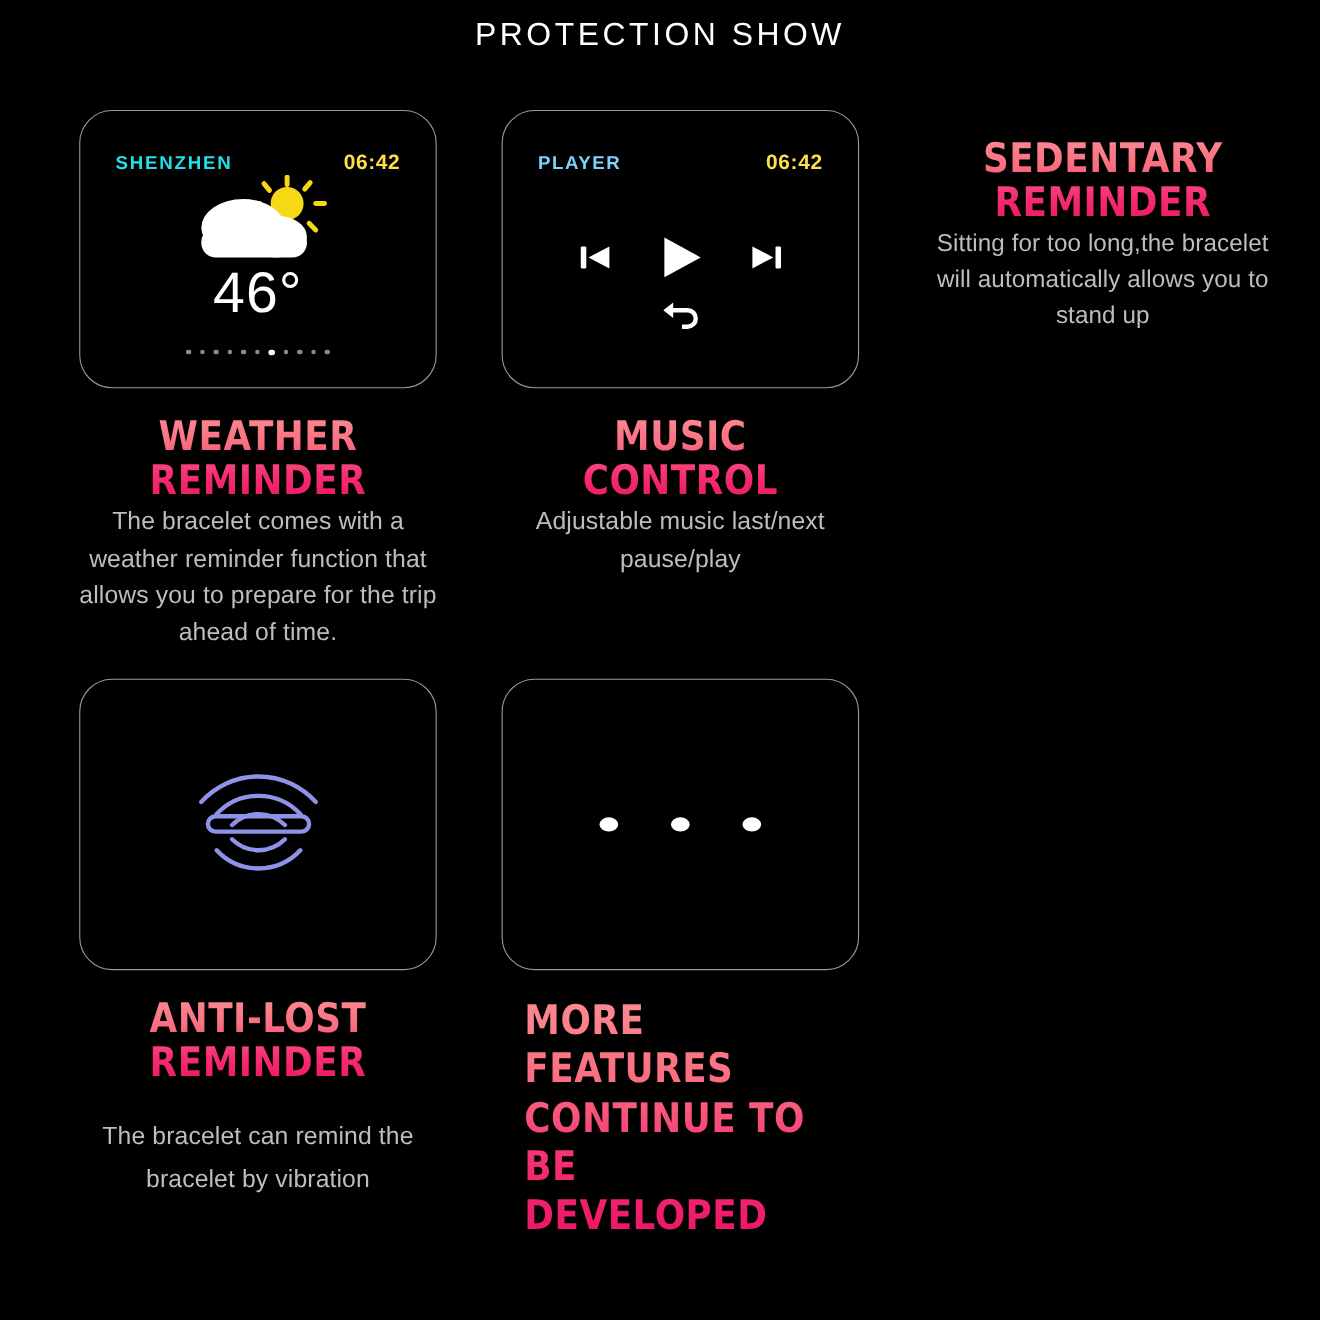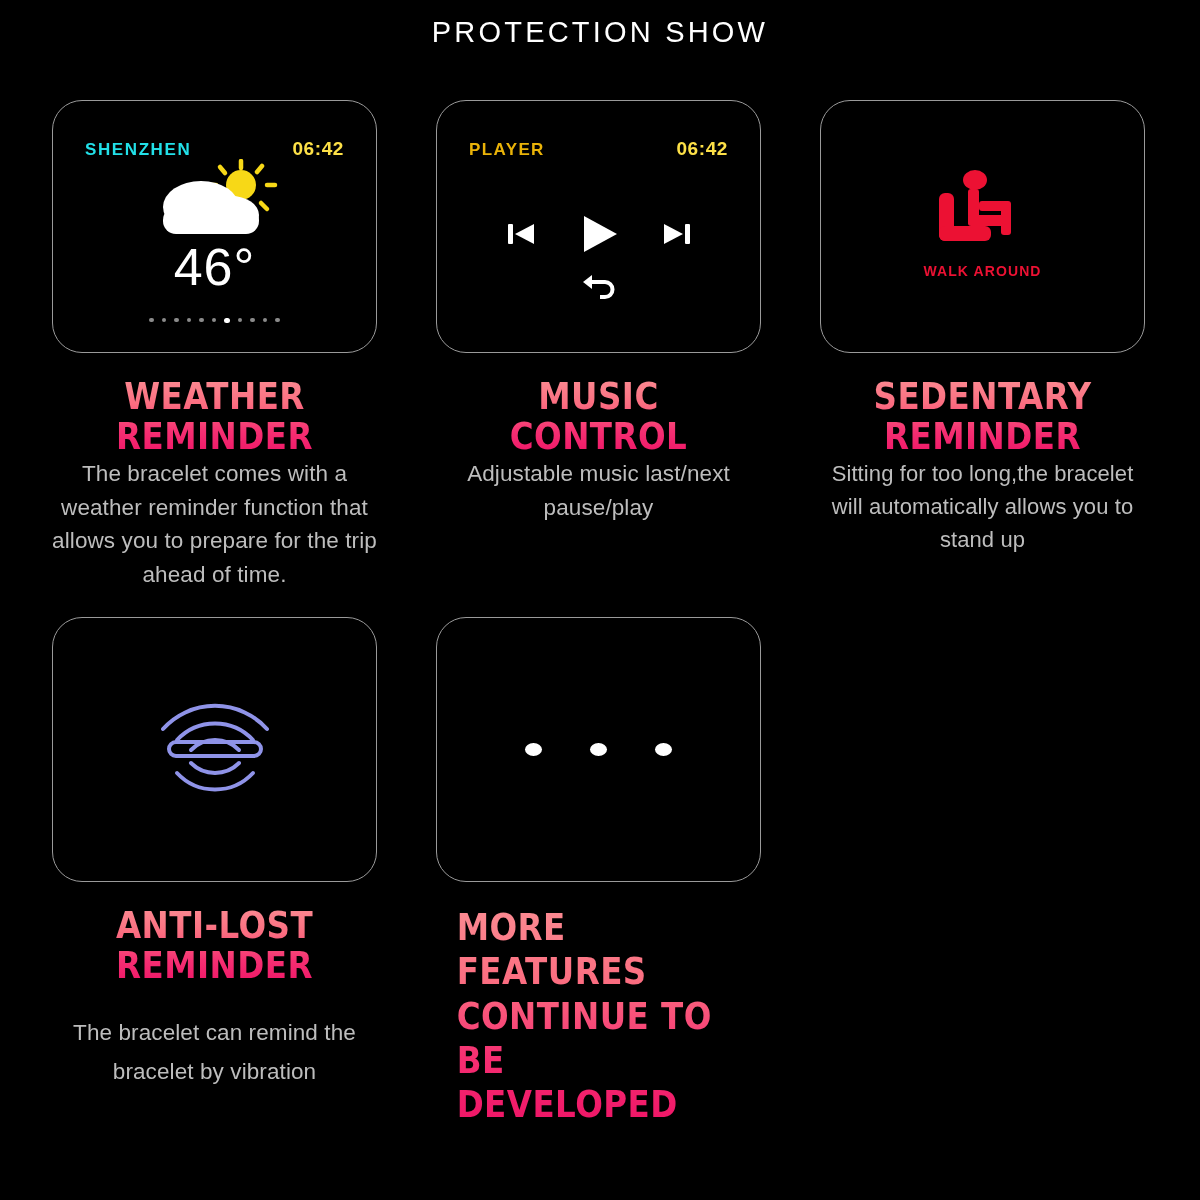--- a/index.html
+++ b/index.html
@@ -27,21 +27,21 @@
     font-weight: 400;
     letter-spacing: 3.2px;
     color: #ffffff;
     font-family: "Liberation Sans", sans-serif;
   }
 
   
   .grid {
     position: absolute;
     top: 100px;
-    left: 48px;
+    left: 68px;
     width: 1100px;
     display: grid;
     grid-template-columns: 333px 333px 333px;
     column-gap: 51px;
     row-gap: 0px;
   }
 
   .cell { width: 333px; }
   .cell.row2 { margin-top: 25px; }
 
@@ -78,21 +78,21 @@
   .clock {
     font-size: 19px;
     font-weight: bold;
     letter-spacing: 0.6px;
     color: #fde047;
   }
   .player-label {
     font-size: 17px;
     font-weight: bold;
     letter-spacing: 1.4px;
-    color: #eab308;
+    color: #7dd3fc;
   }
 
   .weather-icon-wrap {
     position: absolute;
     top: 58px;
     left: 0;
     width: 100%;
     display: flex;
     justify-content: center;
   }
@@ -330,36 +330,20 @@
           <path d="M9 9 H24 A7 7 0 0 1 24 24 H19" fill="none" stroke="#ffffff" stroke-width="4" stroke-linecap="butt"></path>
           <polygon points="11,2 11,16 2,9" fill="#ffffff"></polygon>
         </svg>
       </div>
     </div>
     <div class="caption-head">MUSIC CONTROL</div>
     <div class="caption-body">Adjustable music last/next pause/play</div>
   </div>
 
   <div class="cell">
-    <div class="screen">
-      <div class="sed-wrap">
-        <span>
-          <svg width="96" height="82" viewBox="0 0 96 82" fill="#ec1133">
-            <ellipse cx="40" cy="11" rx="12" ry="10"></ellipse>
-            <rect x="33" y="20" width="11" height="36" rx="3"></rect>
-            <rect x="33" y="46" width="42" height="11" rx="3"></rect>
-            <rect x="44" y="32" width="30" height="10" rx="3"></rect>
-            <rect x="66" y="32" width="10" height="34" rx="3"></rect>
-            <rect x="4" y="24" width="15" height="48" rx="6"></rect>
-            <rect x="4" y="57" width="52" height="15" rx="6"></rect>
-          </svg>
-        </span>
-        <span class="walk-label">WALK AROUND</span>
-      </div>
-    </div>
     <div class="caption-head">SEDENTARY REMINDER</div>
     <div class="caption-body wide">Sitting for too long,the bracelet will automatically allows you to stand up</div>
   </div>
 
   <div class="cell row2">
     <div class="screen">
       <div class="center-icon">
         <svg width="140" height="128" viewBox="0 0 140 128" fill="none" stroke="#8f93e8" stroke-width="4" stroke-linecap="round">
           <path d="M18 44 A70 70 0 0 1 122 44"></path>
           <path d="M32 55 A52 52 0 0 1 108 55"></path>

